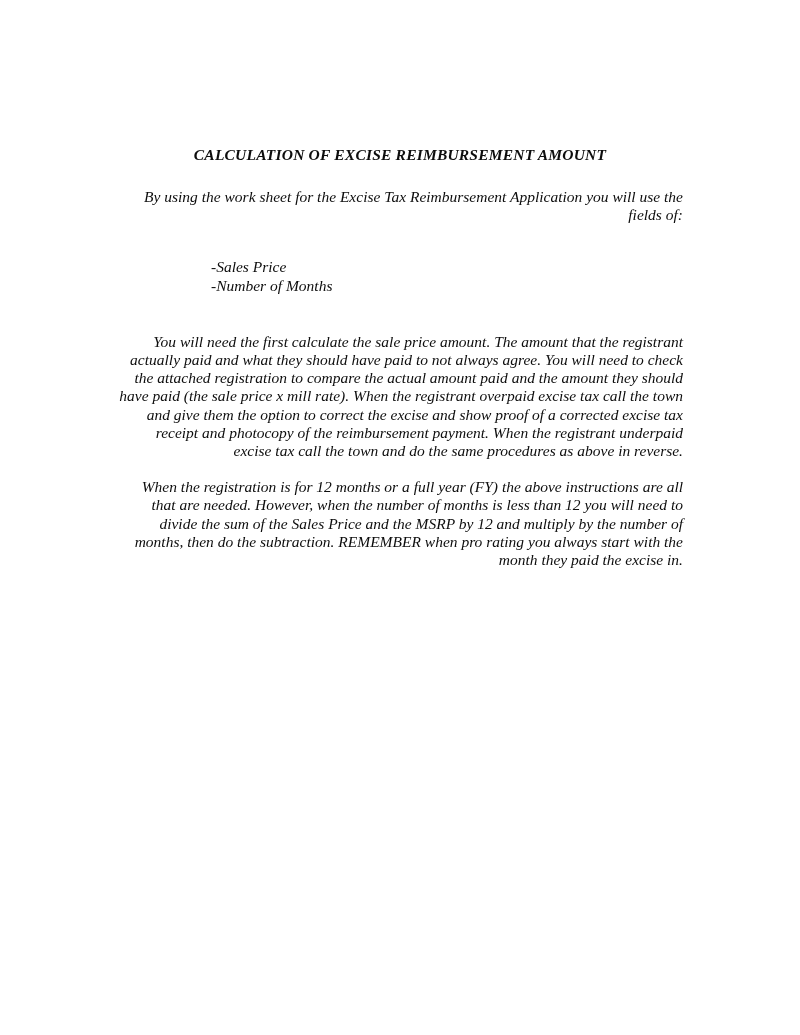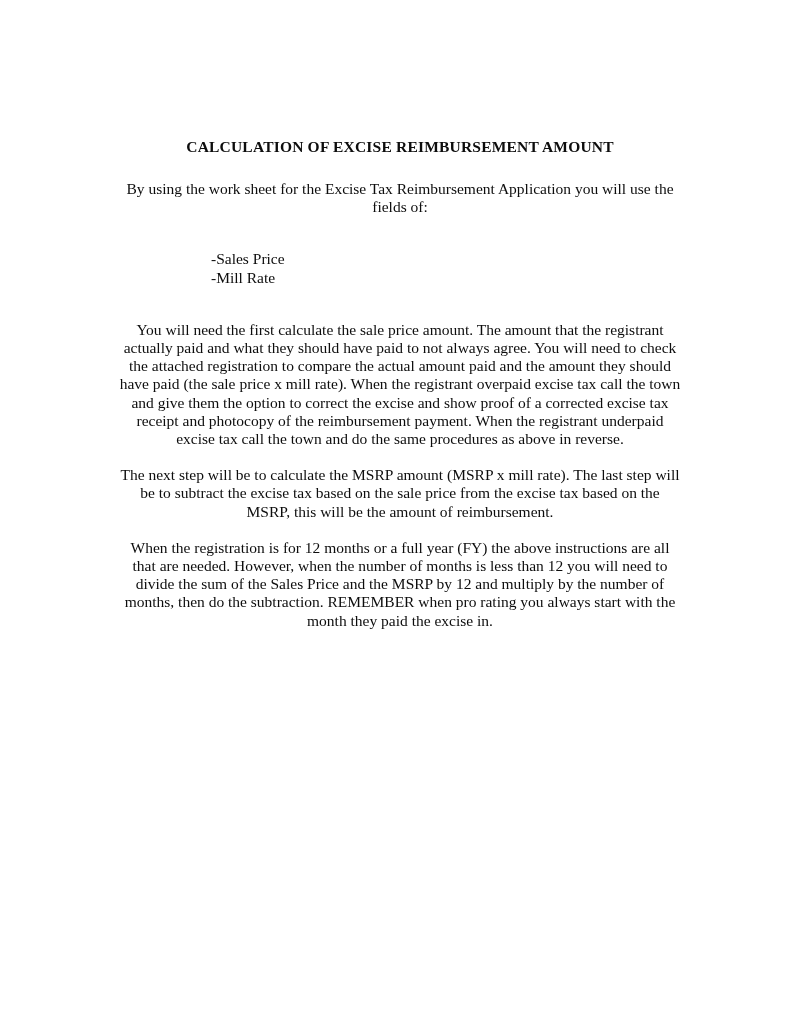--- a/index.html
+++ b/index.html
@@ -13,42 +13,43 @@
     height: 1035px;
     background: #ffffff;
     margin: 0 auto;
     overflow: hidden;
     font-family: "Liberation Serif", "DejaVu Serif", serif;
     color: #0d0d0d;
   }
   .content {
     position: absolute;
     left: 117px;
-    top: 138px;
+    top: 146px;
     width: 566px;
+    font-style: italic;
   }
   .doc-title {
     font-size: 15.5px;
     line-height: 18px;
     text-align: center;
     margin: 0 0 24px 0;
     letter-spacing: 0.2px;
   }
   .para {
     font-size: 15.5px;
     line-height: 18.2px;
-    margin: 16px 0 18px 0;
-    text-align: center;
+    margin: 0 0 18px 0;
+    text-align: right;
   }
   .para.tight {
     margin-bottom: 0;
   }
   .field-list {
     list-style: none;
-    margin: 0 0 2px 0;
+    margin: 0 0 22px 0;
     padding: 0 0 0 94px;
   }
   .field-list li {
     font-size: 15.5px;
     line-height: 18.2px;
   }
   .spacer-sm {
     height: 16px;
   }
 </style>
@@ -59,26 +60,25 @@
   <div class="content">
 
     <h1 class="doc-title">CALCULATION OF EXCISE REIMBURSEMENT AMOUNT</h1>
 
     <p class="para">By using the work sheet for the Excise Tax Reimbursement Application you will use the fields of:</p>
 
     <div class="spacer-sm"></div>
 
     <ul class="field-list">
       <li>-Sales Price</li>
-      <li>-Mill Rate</li>
+      <li>-Number of Months</li>
     </ul>
 
     <div class="spacer-sm"></div>
 
 
     <p class="para">You will need the first calculate the sale price amount.  The amount that the registrant actually paid and what they should have paid to not always agree.  You will need to check the attached registration to compare the actual amount paid and the amount they should have paid (the sale price x mill rate).  When the registrant overpaid excise tax call the town and give them the option to correct the excise and show proof of a corrected excise tax receipt and photocopy of the reimbursement payment.  When the registrant underpaid excise tax call the town and do the same procedures as above in reverse.</p>
 
-    <p class="para">The next step will be to calculate the MSRP amount (MSRP x mill rate).  The last step will be to subtract the excise tax based on the sale price from the excise tax based on the MSRP, this will be the amount of reimbursement.</p>
 
     <p class="para tight">When the registration is for 12 months or a full year (FY) the above instructions are all that are needed.  However, when the number of months is less than 12 you will need to divide the sum of the Sales Price and the MSRP by 12 and multiply by the number of months, then do the subtraction.  REMEMBER when pro rating you always start with the month they paid the excise in.</p>
 
   </div>
 </div>
 
 </body></html>

